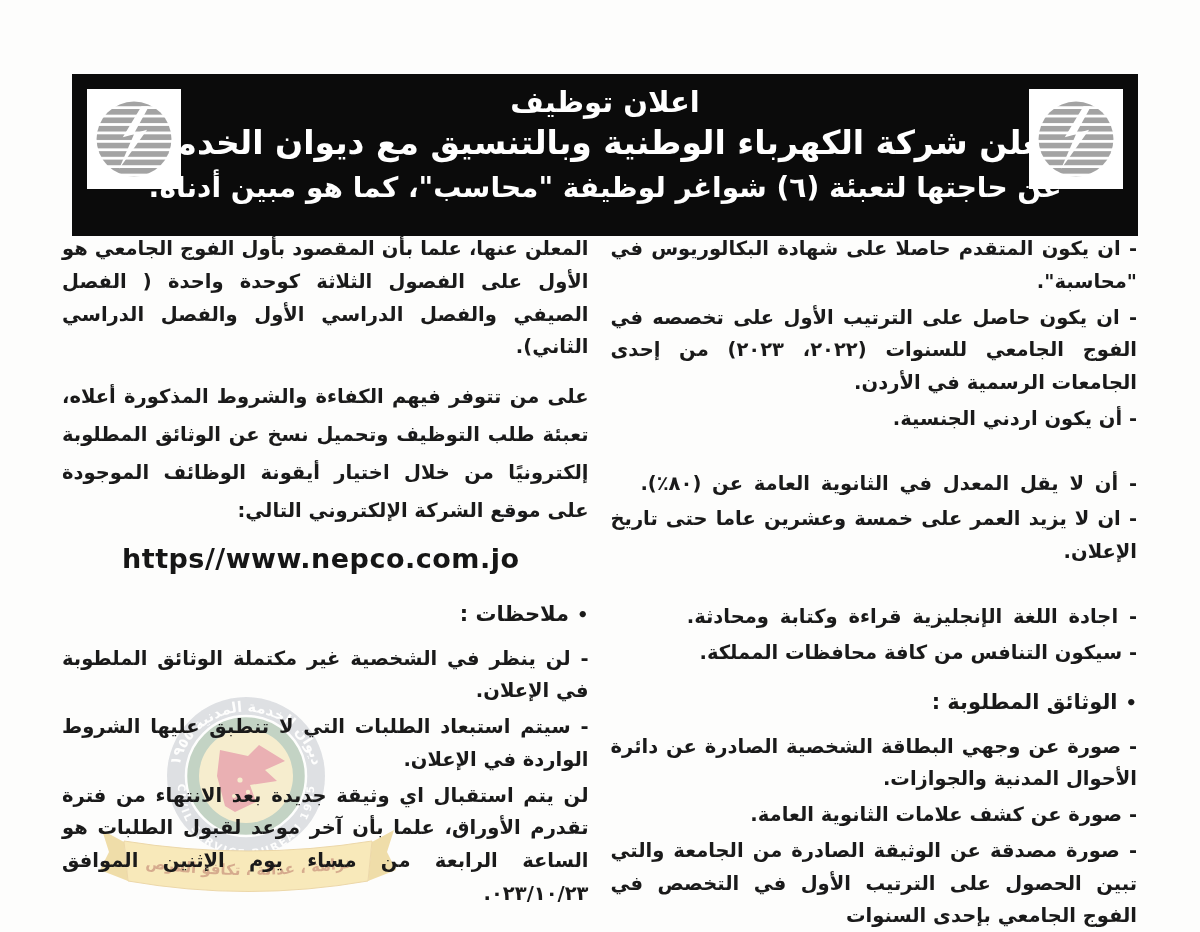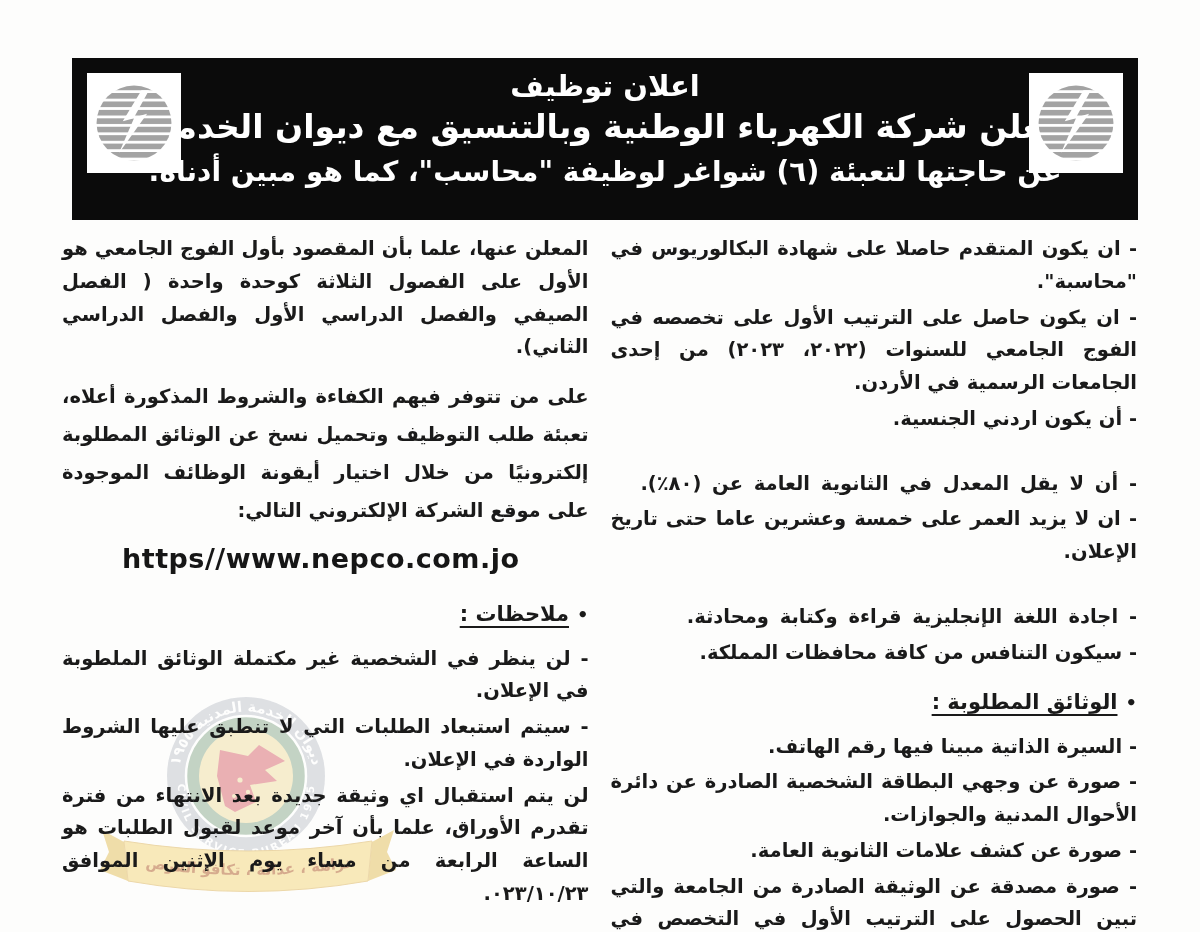--- a/index.html
+++ b/index.html
@@ -9,21 +9,21 @@
     width: 1200px; height: 932px;
     background: #fdfdfc;
     font-family: "DejaVu Sans", sans-serif;
     color: #1a1a1a;
     overflow: hidden;
     margin: 0 auto;
   }
 
   
   .header-banner {
-    position: absolute; left: 74px; top: 60px;
+    position: absolute; left: 74px; top: 76px;
     width: 1062px; height: 158px;
     background: #0b0b0b;
     color: #ffffff;
     text-align: center;
     direction: rtl;
     box-shadow: 0 0 0 2px #0b0b0b;
   }
   .header-logo {
     position: absolute; top: 13px;
     width: 94px; height: 100px;
@@ -55,21 +55,20 @@
   li.stretch { letter-spacing: 1.5px; word-spacing: 4px; margin-top: 32px; }
 
   .section-heading {
     margin: 16px 0 10px 0;
     font-size: 21px;
     font-weight: 800;
     display: flex; align-items: baseline; gap: 8px;
   }
   .section-heading .bullet { font-size: 18px; }
   .section-heading .heading-text {
-    text-decoration: underline;
     text-underline-offset: 5px;
     text-decoration-thickness: 2px;
   }
 
   .para { margin-bottom: 14px; }
   .para.apply { line-height: 1.95; margin-bottom: 6px; }
 
   .website-url {
     direction: ltr;
     text-align: left;
@@ -171,21 +170,20 @@
         <li class="stretch">- اجادة اللغة الإنجليزية قراءة وكتابة ومحادثة.</li>
         <li>- سيكون التنافس من كافة محافظات المملكة.</li>
       </ul>
 
       <div class="section-heading">
         <span class="bullet">•</span>
         <span class="heading-text">الوثائق المطلوبة :</span>
       </div>
 
       <ul class="plain">
-        <li>- السيرة الذاتية مبينا فيها رقم الهاتف.</li>
         <li>- صورة عن وجهي البطاقة الشخصية الصادرة عن دائرة الأحوال المدنية والجوازات.</li>
         <li>- صورة عن كشف علامات الثانوية العامة.</li>
         <li>- صورة مصدقة عن الوثيقة الصادرة من الجامعة والتي تبين الحصول على الترتيب الأول في التخصص في الفوج الجامعي بإحدى السنوات</li>
       </ul>
     </div>
 
     <div class="col">
       <p class="para">المعلن عنها، علما بأن المقصود بأول الفوج الجامعي هو الأول على الفصول الثلاثة كوحدة واحدة ( الفصل الصيفي والفصل الدراسي الأول والفصل الدراسي الثاني).</p>
       <p class="para apply">على من تتوفر فيهم الكفاءة والشروط المذكورة أعلاه، تعبئة طلب التوظيف وتحميل نسخ عن الوثائق المطلوبة إلكترونيًا من خلال اختيار أيقونة الوظائف الموجودة على موقع الشركة الإلكتروني التالي:</p>
       <div class="website-url">https//www.nepco.com.jo</div>

